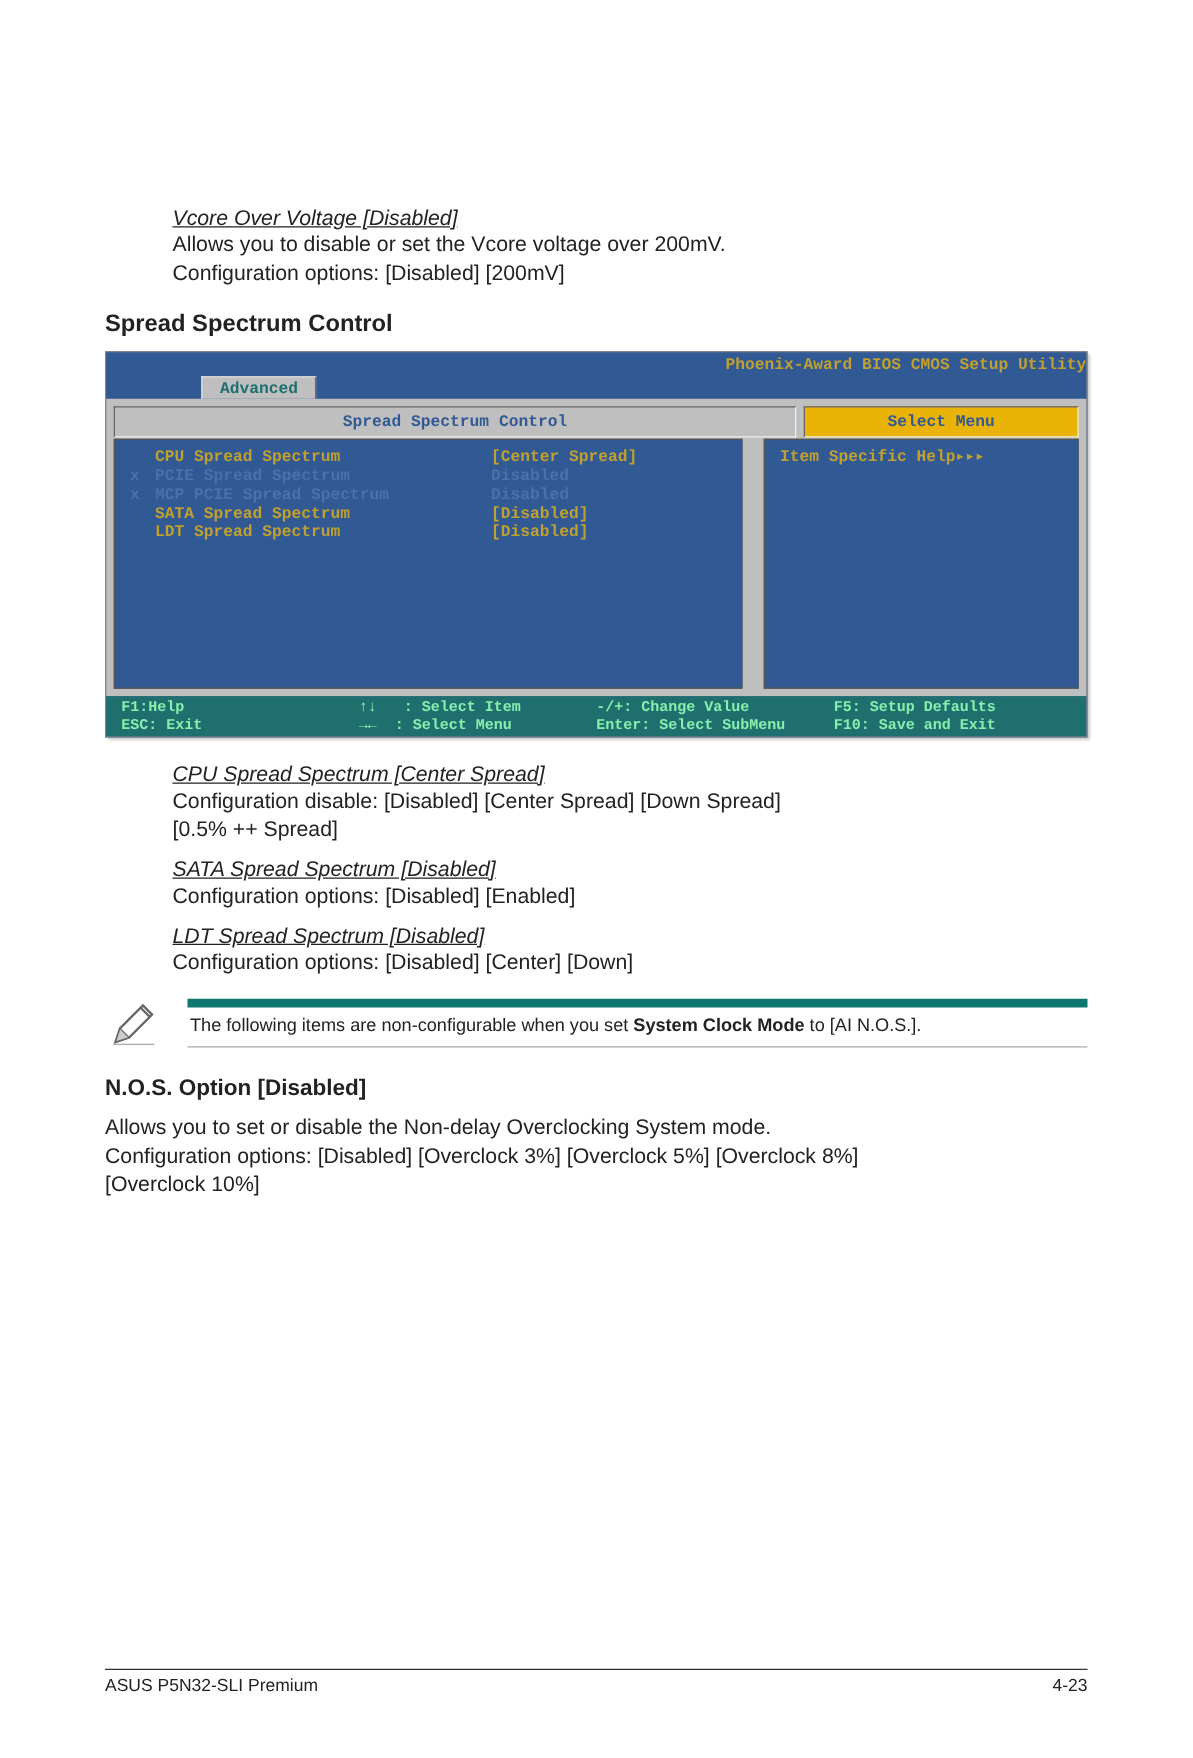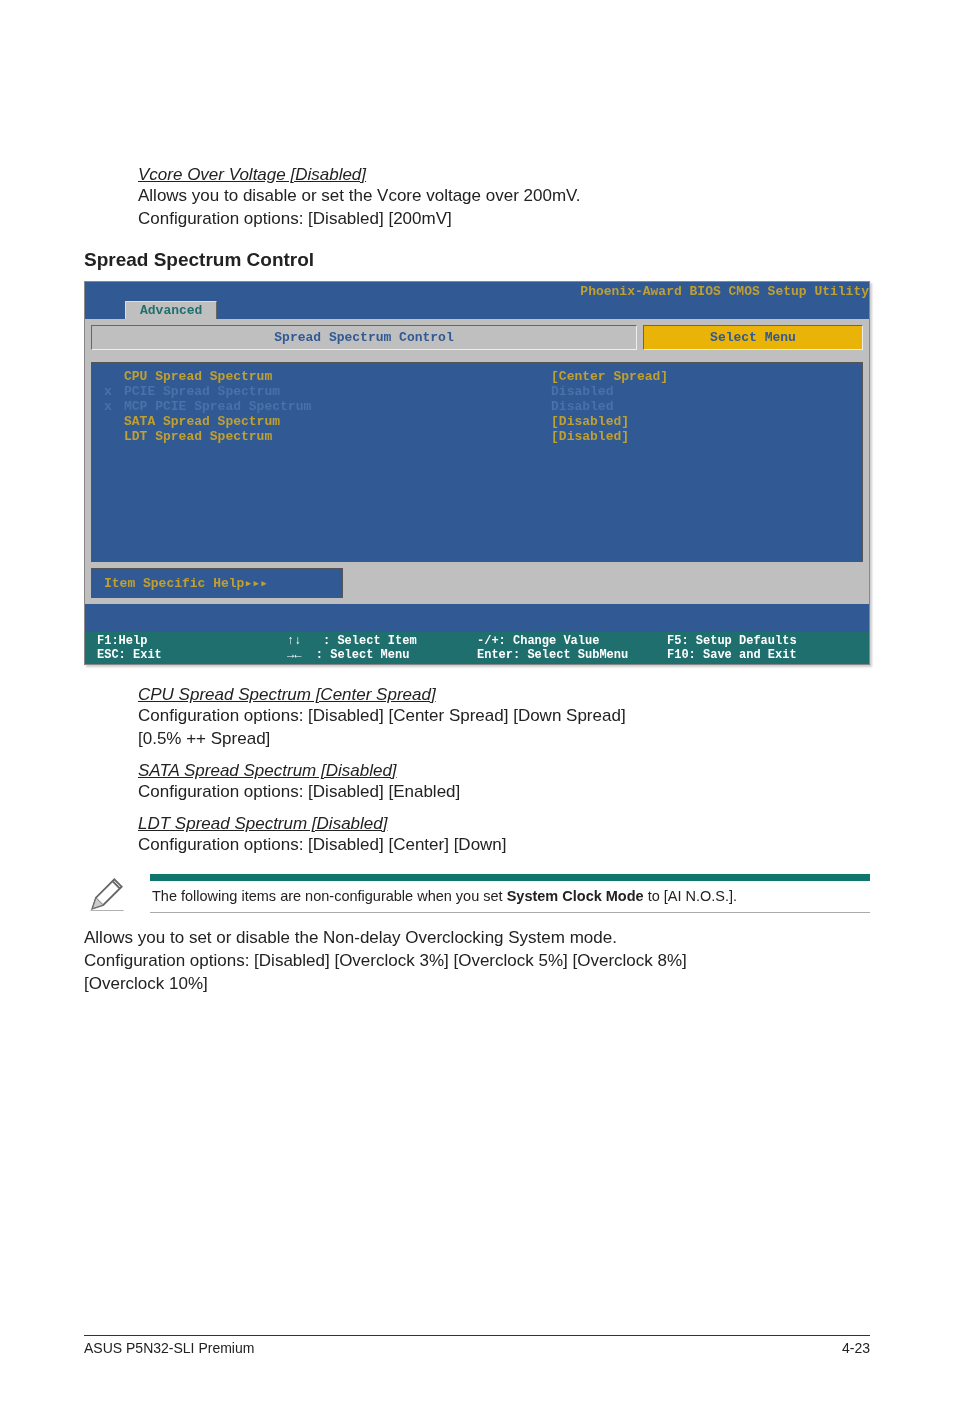--- a/index.html
+++ b/index.html
@@ -43,21 +43,21 @@
   }
   .bios-titlebar {
     background: #315994;
     color: #c0a030;
     text-align: right;
     padding: 2px 0;
   }
   .bios-tabbar {
     background: #315994;
     display: flex;
-    padding: 0 0 0 40px;
+    padding: 0 0 0 76px;
   }
   .bios-tab {
     background: #bfbfbf;
     color: #1f6f6f;
     padding: 1px 14px;
     border-top: 1px solid #ddd;
     border-left: 1px solid #ddd;
     border-right: 1px solid #666;
   }
   .bios-mid {
@@ -83,23 +83,22 @@
     background: #eab308;
     color: #315994;
     text-align: center;
     padding: 4px 0;
     border: 1px solid #666;
     border-right-color: #eee;
     border-bottom-color: #eee;
   }
   .bios-body-row {
     display: flex;
-    gap: 6px;
-    margin-top: 12px;
-    flex-direction: column;
+    gap: 17px;
+    margin-top: 1px;
   }
   .bios-body-left {
     flex: 1;
     background: #315994;
     border: 1px solid #555;
     padding: 6px 0px;
     min-height: 200px;
   }
   .bios-body-right {
     width: 252px;
@@ -111,26 +110,25 @@
   .bios-line {
     display: flex;
     padding: 0 12px;
   }
   .bios-line .lbl { flex: 1; color: #c0a030; }
   .bios-line .val { flex: 0.7; color: #c0a030; }
   .bios-line.dim .lbl, .bios-line.dim .val, .bios-line.dim .pref { color: #4c70a8; }
   .bios-line .pref { width: 20px; display: inline-block; color: #c0a030; }
   .bios-footer {
     background: #1f6f6f;
-    color: #ffffff;
+    color: #86efac;
     display: flex;
     padding: 2px 12px;
     flex-wrap: wrap;
     font-size: 12px;
-    margin-top: 28px;
   }
   .bios-footer .col { flex: 1; white-space: pre; }
   .note-block {
     display: flex;
     align-items: center;
     gap: 20px;
     margin: 14px 0 10px 0;
   }
   .note-icon {
     flex: 0 0 46px;
@@ -223,21 +221,21 @@
 <span>→←  : Select Menu</span></div>
       <div class="col"><span>-/+: Change Value</span>
 <span>Enter: Select SubMenu</span></div>
       <div class="col"><span>F5: Setup Defaults</span>
 <span>F10: Save and Exit</span></div>
     </div>
   </div>
 
   <div class="sub-indent">
     <div class="italic-underline">CPU Spread Spectrum [Center Spread]</div>
-    <div class="body-text">Configuration options: [Disabled] [Center Spread] [Down Spread]</div>
+    <div class="body-text">Configuration disable: [Disabled] [Center Spread] [Down Spread]</div>
     <div class="body-text">[0.5% ++ Spread]</div>
   </div>
   <div style="height:10px"></div>
   <div class="sub-indent">
     <div class="italic-underline">SATA Spread Spectrum [Disabled]</div>
     <div class="body-text">Configuration options: [Disabled] [Enabled]</div>
   </div>
   <div style="height:10px"></div>
   <div class="sub-indent">
     <div class="italic-underline">LDT Spread Spectrum [Disabled]</div>
@@ -253,20 +251,21 @@
         <path d="M8 40 L12 28 L20 36 Z" fill="#ccc" stroke="#666" stroke-width="1"></path>
         <path d="M30 10 L38 18" stroke="#666" stroke-width="2"></path>
         <path d="M6 42 L42 42" stroke="#aaa" stroke-width="1"></path>
       </svg>
     </div>
     <div class="note-text">
       <span>The following items are non-configurable when you set </span><b>System Clock Mode</b><span> to [AI N.O.S.].</span>
     </div>
   </div>
 
+  <div class="section-heading" style="font-size:18px;">N.O.S. Option [Disabled]</div>
   <div class="body-text">Allows you to set or disable the Non-delay Overclocking System mode.</div>
   <div class="body-text">
     <span>Configuration options: [Disabled] [Overclock 3%] </span><span>[Overclock 5%] [Overclock 8%]</span>
   </div>
   <div class="body-text">[Overclock 10%]</div>
 
 </div>
 
 <div class="footer-line">
   <span>ASUS P5N32-SLI Premium</span>

